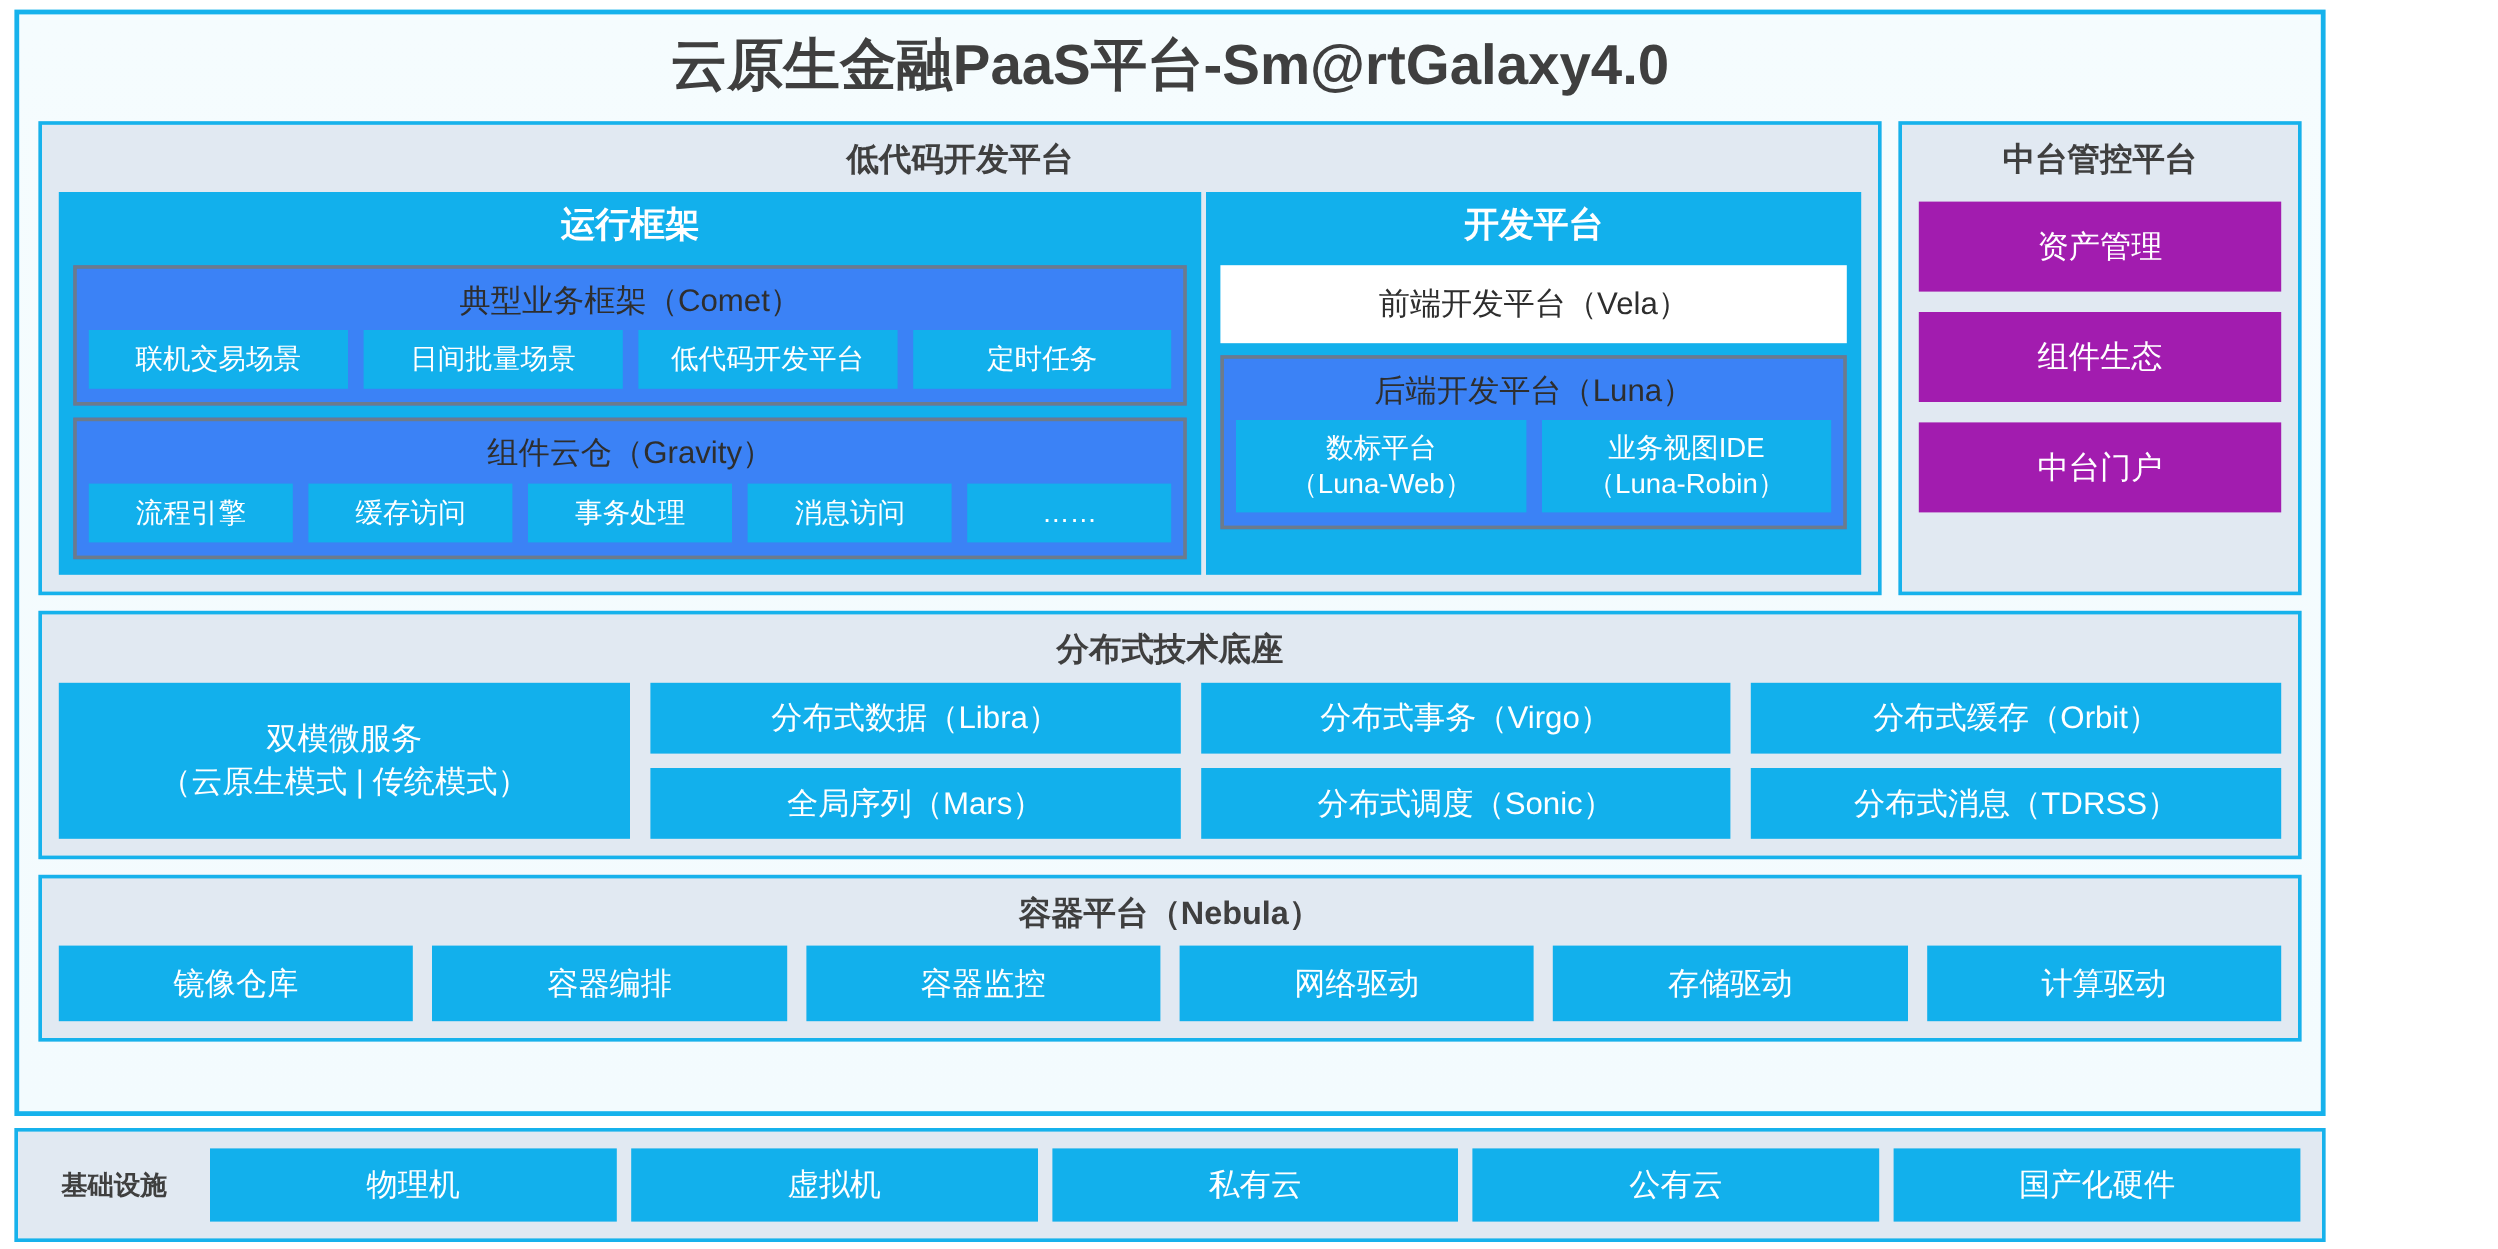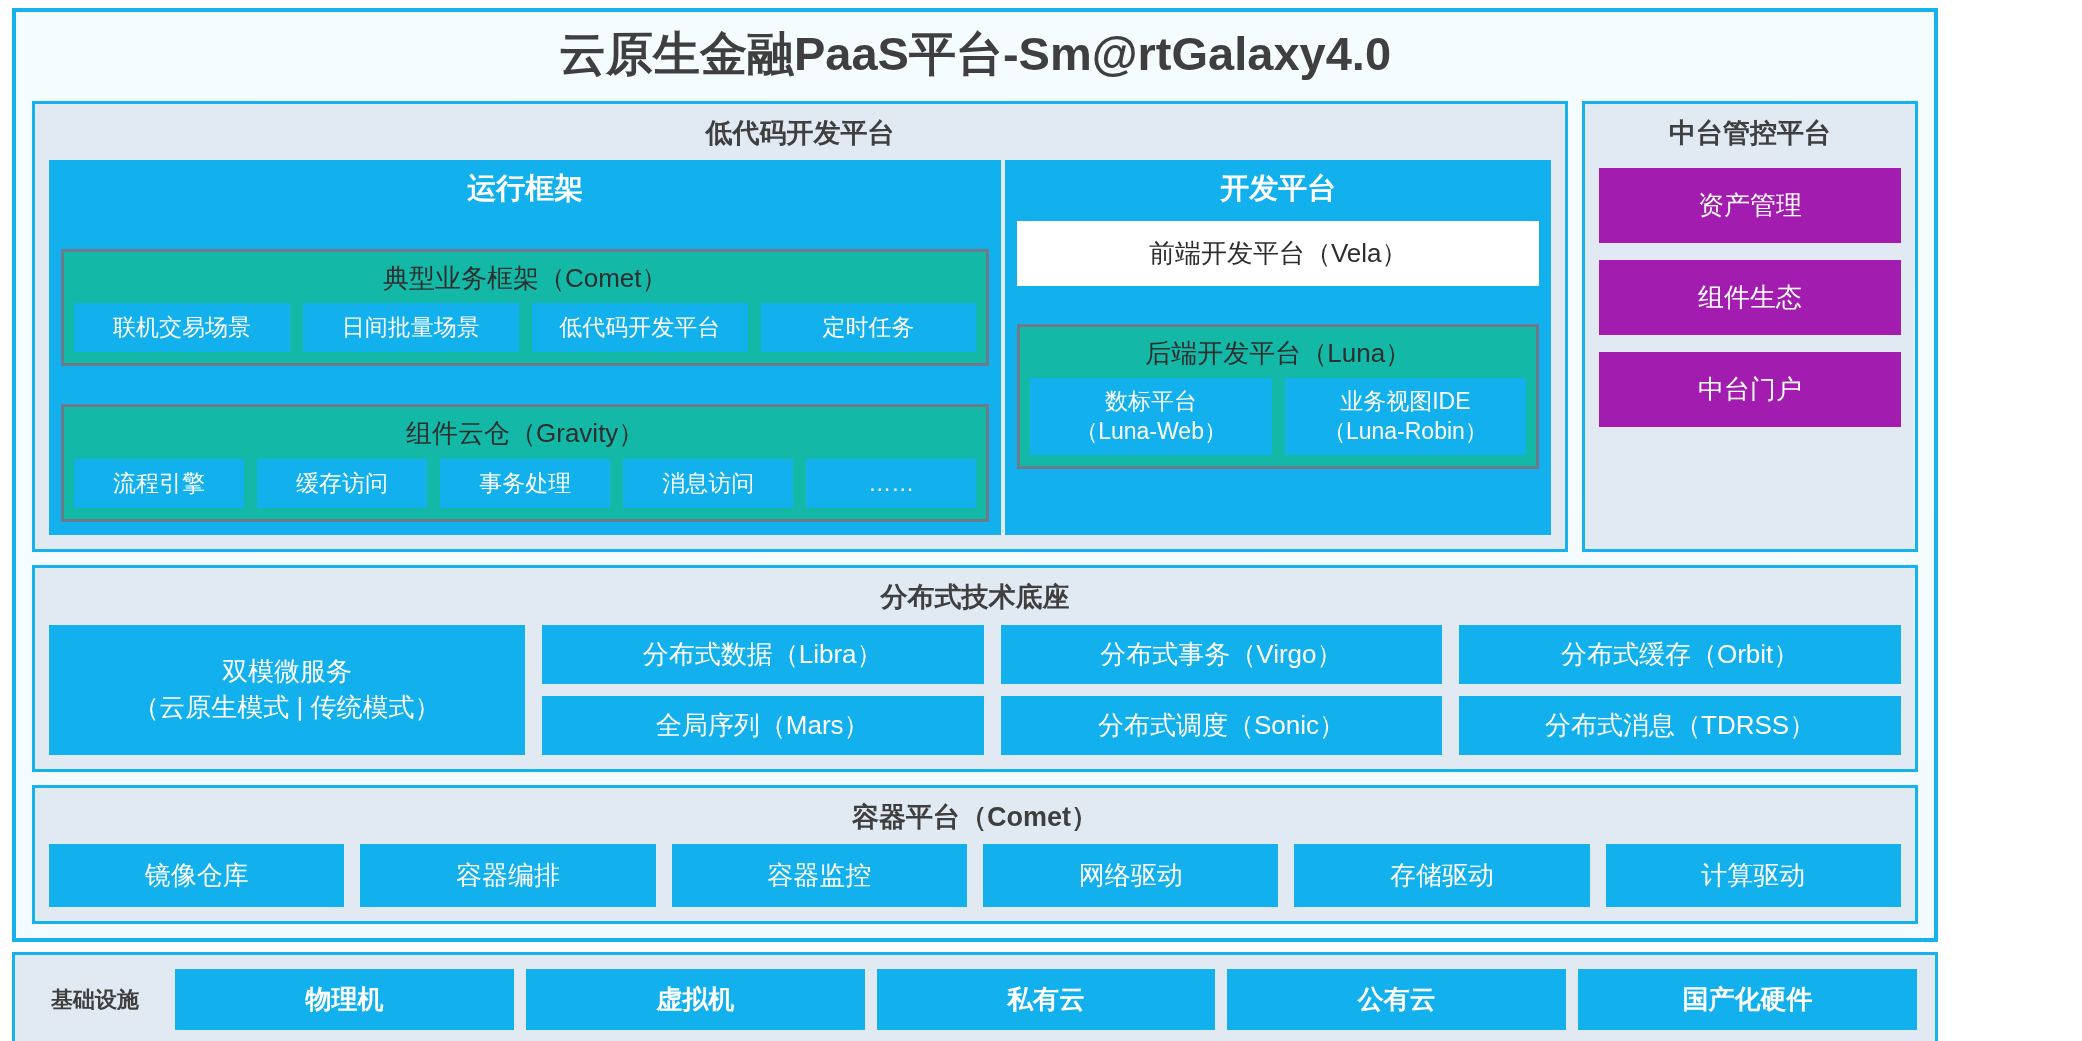--- a/index.html
+++ b/index.html
@@ -95,25 +95,24 @@
     font-weight: 700;
     color: #ffffff;
     line-height: 1.25;
     padding: 2px 0 4px 0;
   }
 
   .runtime-block { flex: 1.78 1 0; }
   .devplat-block { flex: 1 1 0; }
 
   .white-card {
-    background: #14b8a6;
+    background: #3b82f6;
     border: 3px solid #6c7b8c;
     box-sizing: border-box;
     padding: 8px 10px 11px 10px;
-    margin-top: 28px;
   }
   .white-card-title {
     text-align: center;
     font-size: 26px;
     color: #2e2e2e;
     line-height: 1.3;
     padding: 2px 0 8px 0;
   }
   .chip-row {
     display: flex;
@@ -241,21 +240,20 @@
     font-weight: 700;
     color: #3f3f3f;
     flex: 0 0 auto;
     padding: 0 16px 0 18px;
     white-space: nowrap;
   }
   .infra-chips {
     flex: 1 1 auto;
     display: flex;
     gap: 12px;
-    font-weight: bold;
   }
   .infra-chip {
     flex: 1 1 0;
     background: #12b0ec;
     color: #ffffff;
     font-size: 26px;
     text-align: center;
     padding: 13px 4px;
     box-sizing: border-box;
   }
@@ -345,21 +343,21 @@
         </div>
 
         <div class="dist-col">
           <div class="dist-chip">分布式缓存（Orbit）</div>
           <div class="dist-chip">分布式消息（TDRSS）</div>
         </div>
       </div>
     </div>
 
     <div class="panel">
-      <div class="panel-title">容器平台（Comet）</div>
+      <div class="panel-title">容器平台（Nebula）</div>
       <div class="container-body">
         <div class="container-chip">镜像仓库</div>
         <div class="container-chip">容器编排</div>
         <div class="container-chip">容器监控</div>
         <div class="container-chip">网络驱动</div>
         <div class="container-chip">存储驱动</div>
         <div class="container-chip">计算驱动</div>
       </div>
     </div>
 

